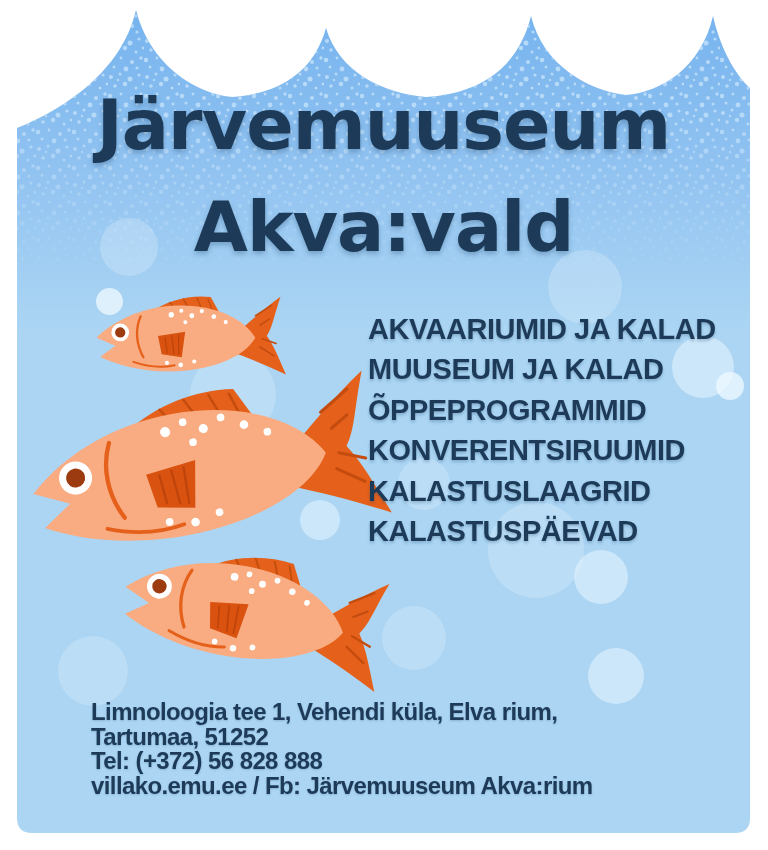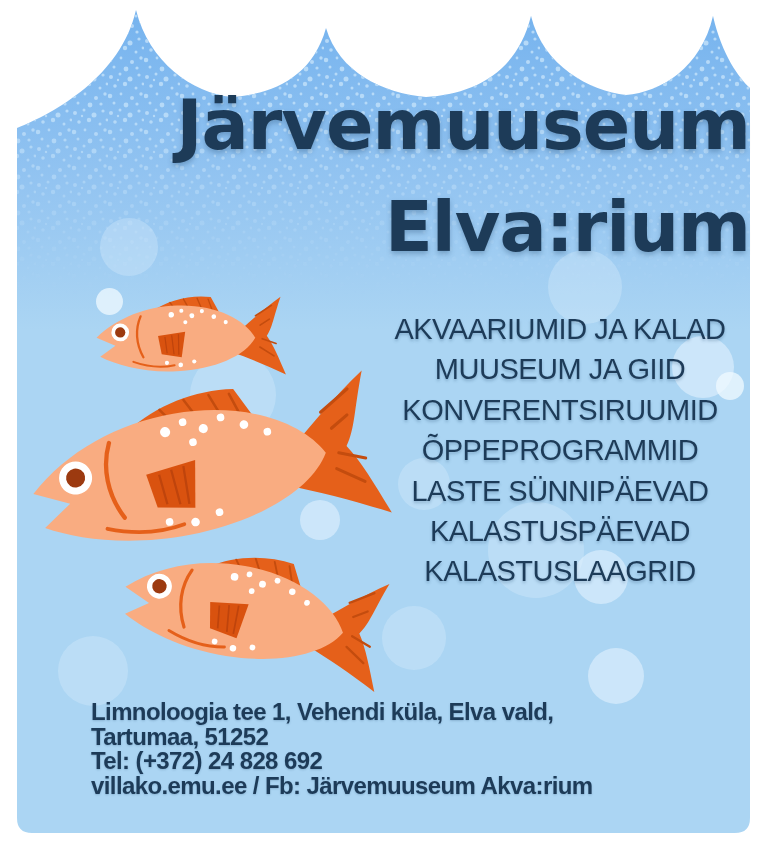--- a/index.html
+++ b/index.html
@@ -6,30 +6,30 @@
   .canvas{
     position:relative;width:768px;height:850px;overflow:hidden;background:#ffffff;
     font-family:"Liberation Sans","DejaVu Sans",sans-serif;
   }
   .water-svg{position:absolute;left:0;top:0;width:768px;height:850px;}
   .bubble{position:absolute;border-radius:50%;background:rgba(231,244,255,0.55);pointer-events:none;}
   .bubble.faint{background:rgba(231,244,255,0.28);}
   .bubble.bright{background:rgba(240,249,255,0.75);}
   .fish{position:absolute;pointer-events:none;}
   .title-line{
-    position:absolute;left:17px;width:733px;text-align:right;
+    position:absolute;left:17px;width:733px;text-align:center;
     color:#1d3b58;font-weight:bold;font-size:70px;line-height:84px;letter-spacing:-1px;
     font-family:"DejaVu Sans","Liberation Sans",sans-serif;
     text-shadow:0 3px 5px rgba(44,84,120,0.35);white-space:nowrap;
   }
   .title-1{top:83px;}
   .title-2{top:185px;}
   .services{
-    position:absolute;left:368px;top:309px;width:384px;text-align:center;
-    color:#1d3b58;font-weight:normal;font-size:29px;line-height:40.4px;letter-spacing:-0.5px;
+    position:absolute;left:368px;top:309px;width:384px;text-align:left;
+    color:#1d3b58;font-weight:bold;font-size:29px;line-height:40.4px;letter-spacing:-0.5px;
     text-shadow:0 2px 3px rgba(44,84,120,0.3);
   }
   .service-item{white-space:nowrap;}
   .contact{
     position:absolute;left:91px;top:700px;width:640px;
     color:#1d3b58;font-weight:bold;font-size:24px;line-height:24.6px;letter-spacing:-0.6px;
     text-shadow:0 1px 2px rgba(44,84,120,0.25);
   }
   .contact-line{white-space:nowrap;}
 </style>
@@ -151,32 +151,31 @@
 
   <svg class="fish" style="left:20px;top:386px;transform:rotate(-11deg);" width="382" height="178" viewBox="0 0 300 140">
     <use href="#fishShape"></use>
   </svg>
 
   <svg class="fish" style="left:112px;top:552px;transform:rotate(9deg);" width="288" height="134" viewBox="0 0 300 140">
     <use href="#fishShape"></use>
   </svg>
 
   <div class="title-line title-1">Järvemuuseum</div>
-  <div class="title-line title-2">Elva:rium</div>
+  <div class="title-line title-2">Akva:vald</div>
 
   <div class="services">
     <div class="service-item">AKVAARIUMID JA KALAD</div>
-    <div class="service-item">MUUSEUM JA GIID</div>
+    <div class="service-item">MUUSEUM JA KALAD</div>
+    <div class="service-item">ÕPPEPROGRAMMID</div>
     <div class="service-item">KONVERENTSIRUUMID</div>
-    <div class="service-item">ÕPPEPROGRAMMID</div>
-    <div class="service-item">LASTE SÜNNIPÄEVAD</div>
+    <div class="service-item">KALASTUSLAAGRID</div>
     <div class="service-item">KALASTUSPÄEVAD</div>
-    <div class="service-item">KALASTUSLAAGRID</div>
   </div>
 
   <div class="contact">
-    <div class="contact-line">Limnoloogia tee 1, Vehendi küla, Elva vald,</div>
+    <div class="contact-line">Limnoloogia tee 1, Vehendi küla, Elva rium,</div>
     <div class="contact-line">Tartumaa, 51252</div>
-    <div class="contact-line">Tel: (+372) 24 828 692</div>
+    <div class="contact-line">Tel: (+372) 56 828 888</div>
     <div class="contact-line">villako.emu.ee / Fb: Järvemuuseum Akva:rium</div>
   </div>
 
 </div>
 
 </body></html>

